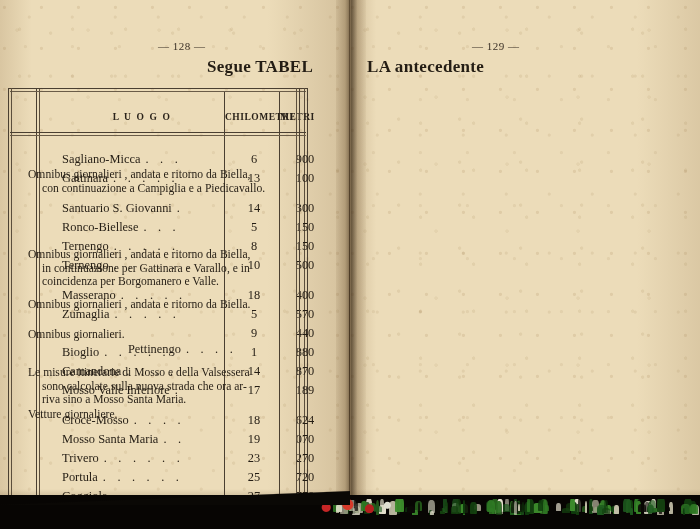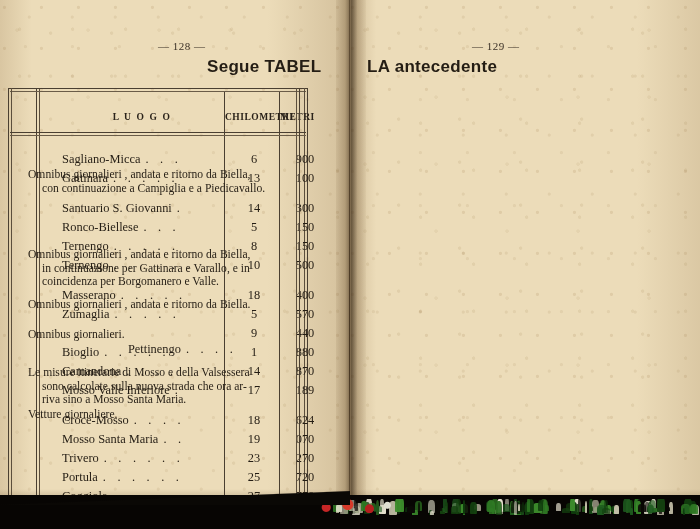--- a/index.html
+++ b/index.html
@@ -84,21 +84,21 @@
     background:linear-gradient(to bottom, rgba(60,44,26,.50), rgba(60,44,26,.85) 70%, rgba(60,44,26,.55));
   }
 
   
   .folio{
     position:absolute;font-size:11px;color:#3a3026;letter-spacing:.5px;
     font-family:"Liberation Serif", serif;
   }
   .run-head{
     position:absolute;font-weight:bold;color:#241d14;
-    font-family:Liberation Sans, sans-serif;
+    font-family:Liberation Serif, serif;
   }
   #head-left{left:207px;top:57px;font-size:17px;letter-spacing:.3px;white-space:nowrap;}
   #head-right{left:367px;top:57px;font-size:17px;letter-spacing:.3px;white-space:nowrap;}
   #folio-left{left:158px;top:40px;}
   #folio-right{left:472px;top:40px;}
 
   
   .rule{position:absolute;background:#3e3428;}
   .rule.thin{height:1px;background:#4a3f31;}
   .rule.hair{height:1px;background:#6a5c48;}

